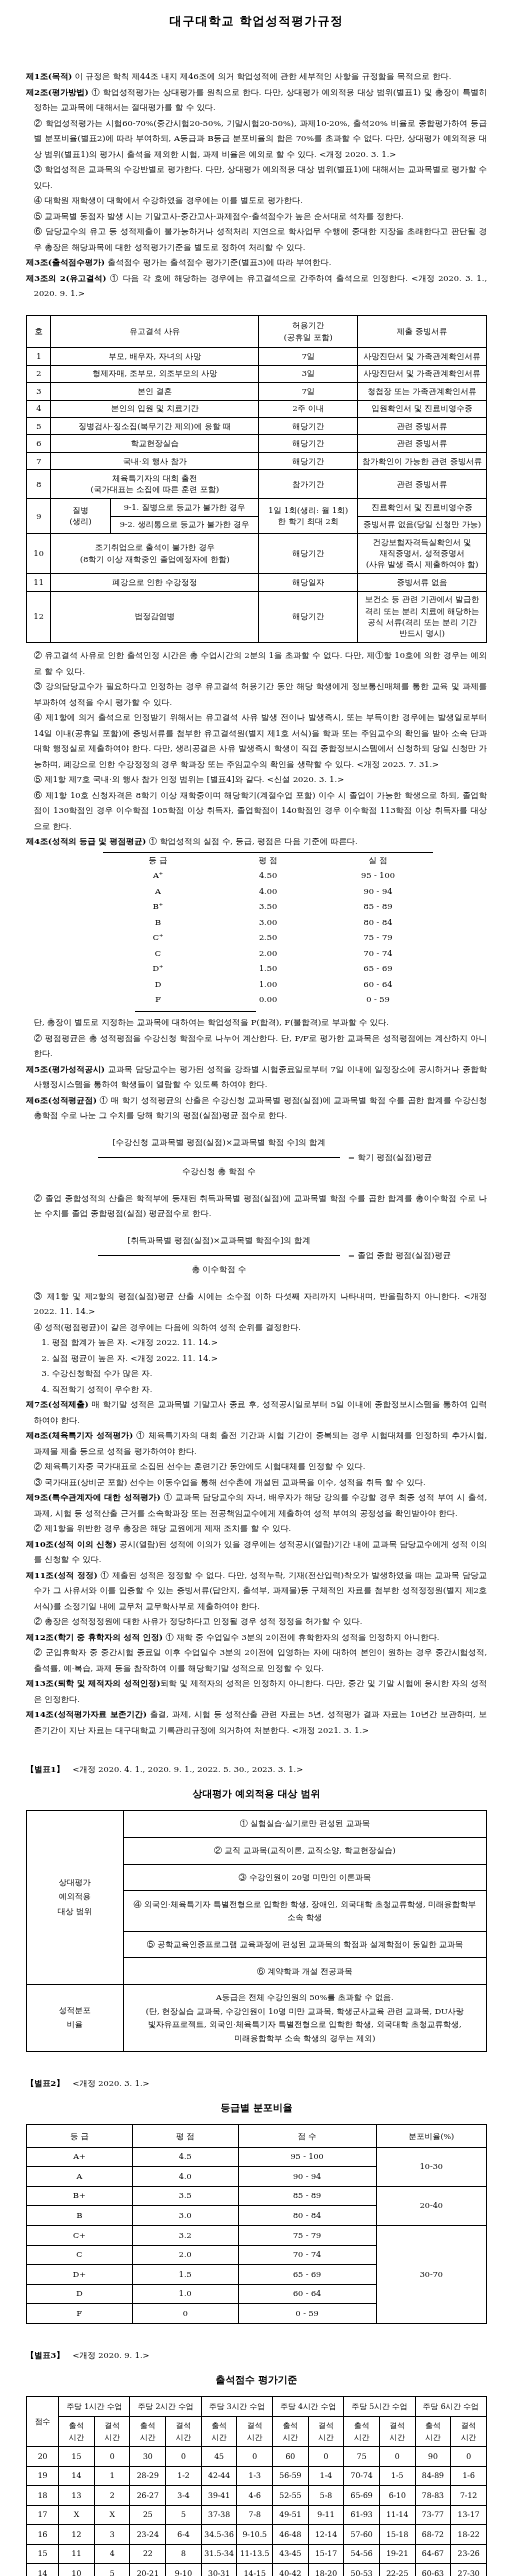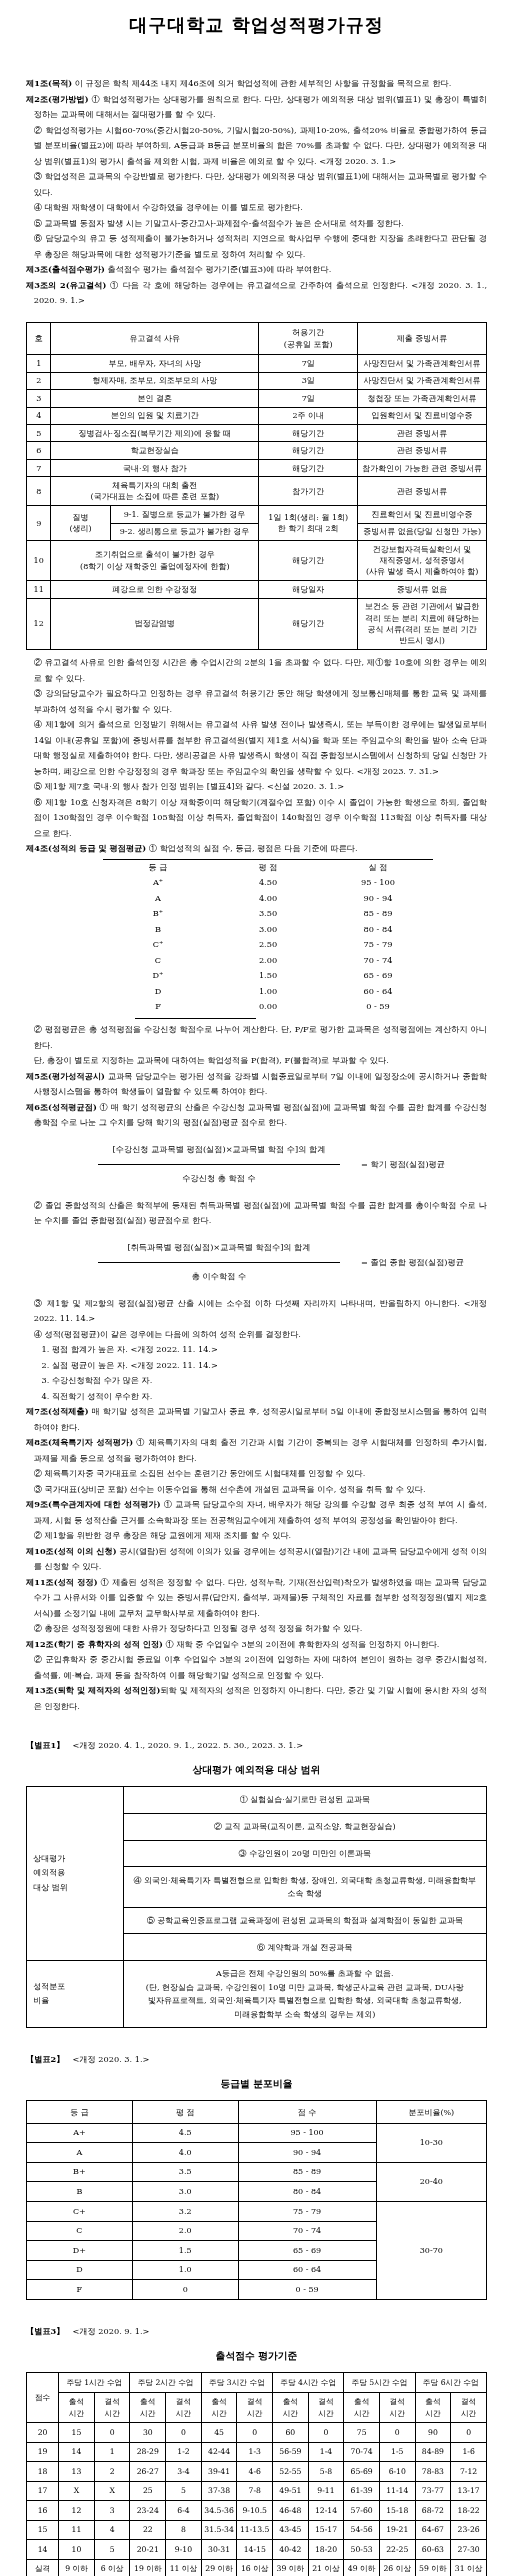--- a/index.html
+++ b/index.html
@@ -1,46 +1,46 @@
 <!DOCTYPE html>
 <html lang="ko" style="font-size:8.2px"><head>
 <meta charset="utf-8">
 <style>
   html,body{margin:0;padding:0;background:#fff;color:#000;}
   body{width:511px;font-family:"DejaVu Serif","Liberation Serif",serif;}
   .page{padding:13.4px 24px 20.6px 26px;}
-  .doc-title{text-align:center;font-size:18px;font-weight:bold;letter-spacing:1px;margin:0 0 39px 0;}
+  .doc-title{text-align:center;font-size:12px;font-weight:bold;letter-spacing:1px;margin:0 0 39px 0;}
   .para{font-size:8.2px;line-height:15.5px;margin:0;text-align:justify;}
   .para .b{font-weight:bold;}
   .para.art{padding-left:7.7px;text-indent:-7.7px;}
   .para.sub{padding-left:7.7px;}
   .para.num{padding-left:15.5px;}
   table{border-collapse:collapse;width:100%;table-layout:fixed;}
   td,th{border:0.5px solid #000;font-weight:normal;font-size:8px;vertical-align:middle;white-space:pre-line;word-break:keep-all;}
   .tbl{border:1px solid #000;}
   .c{text-align:center;}
   .l{text-align:center;}
   .t1{margin:13.4px 0 5.2px 0;}
   .t1 th{text-align:center;padding:4.1px 2.1px;line-height:11.3px;}
   .t1 td{padding:2.6px 4.1px;line-height:11.3px;}
   .g4{width:330px;margin:2.1px 0 3.1px 77px;font-size:8.2px;}
   .g4rule-top{border-top:0.5px solid #000;}
   .g4row{display:flex;line-height:15.5px;}
   .g4row span{flex:1;text-align:center;}
   .g4rule-bot{border-top:0.5px solid #000;width:121px;margin:3.1px 0 0 32px;}
-  .formula{display:flex;align-items:center;gap:21px;margin:12.4px 0 12.4px 72px;font-size:8.2px;}
+  .formula{display:flex;align-items:center;gap:8px;margin:12.4px 0 12.4px 72px;font-size:8.2px;}
   .frac{width:242px;text-align:center;line-height:13.4px;}
   .fbar{border-top:0.8px solid #000;margin:7.2px 0;}
   .fres{white-space:nowrap;}
   .axhead{font-size:8.2px;line-height:15.5px;margin:24px 0 0 0;}
   .axlabel{font-weight:bold;}
   .axrev{margin-left:8px;}
   .axtitle{text-align:center;font-size:9.8px;font-weight:bold;margin:10.3px 0 9.3px 0;}
   .ax1 td{padding:6.2px 6.2px;line-height:13.4px;}
-  .ax1 .side{line-height:14.4px;}
+  .ax1 .side{text-align:center;line-height:14.4px;}
   .ax2 th{padding:5.2px 2.1px;border-bottom:1.5px double #000;text-align:center;}
   .ax2 td{padding:2.6px 2.1px;line-height:13.4px;text-align:center;}
   .ax2 tr.dot td{border-top:0.5px dotted #000;}
   .ax2 tr.grp td{border-top:1px solid #000;}
   .ax3 th,.ax3 td{font-size:7.7px;text-align:center;padding:3.6px 1px;line-height:11.3px;}
   .ax3 th.score,.ax3 td.score{border-right:1.5px double #000;}
   .ax3 tr.subh th{border-bottom:1.5px double #000;}
 </style>
 </head>
 <body>
@@ -215,22 +215,22 @@
         <span>60 - 64</span>
       </div>
     <div class="g4row">
         <span>F</span>
         <span>0.00</span>
         <span>0 - 59</span>
       </div>
     <div class="g4rule-bot"></div>
   </div>
 
+  <p class="para sub"><span>단, 총장이 별도로 지정하는 교과목에 대하여는 학업성적을 P(합격), F(불합격)로 부과할 수 있다.</span></p>
   <p class="para sub"><span>② 평점평균은 총 성적평점을 수강신청 학점수로 나누어 계산한다. 단, P/F로 평가한 교과목은 성적평점에는 계산하지 아니한다.</span></p>
-  <p class="para sub"><span>단, 총장이 별도로 지정하는 교과목에 대하여는 학업성적을 P(합격), F(불합격)로 부과할 수 있다.</span></p>
   <p class="para art"><span class="b">제5조(평가성적공시)</span><span> 교과목 담당교수는 평가된 성적을 강좌별 시험종료일로부터 7일 이내에 일정장소에 공시하거나 종합학사행정시스템을 통하여 학생들이 열람할 수 있도록 하여야 한다.</span></p>
   <p class="para art"><span class="b">제6조(성적평균점)</span><span> ① 매 학기 성적평균의 산출은 수강신청 교과목별 평점(실점)에 교과목별 학점 수를 곱한 합계를 수강신청 총학점 수로 나눈 그 수치를 당해 학기의 평점(실점)평균 점수로 한다.</span></p>
 
   <div class="formula">
     <div class="frac">
       <div>[수강신청 교과목별 평점(실점)×교과목별 학점 수]의 합계</div>
       <div class="fbar"></div>
       <div>수강신청 총 학점 수</div>
     </div>
     <div class="fres">= 학기 평점(실점)평균</div>
@@ -258,20 +258,21 @@
   <p class="para sub"><span>② 체육특기자중 국가대표로 소집된 선수는 훈련기간 동안에도 시험대체를 인정할 수 있다.</span></p>
   <p class="para sub"><span>③ 국가대표(상비군 포함) 선수는 이동수업을 통해 선수촌에 개설된 교과목을 이수, 성적을 취득 할 수 있다.</span></p>
   <p class="para art"><span class="b">제9조(특수관계자에 대한 성적평가)</span><span> ① 교과목 담당교수의 자녀, 배우자가 해당 강의를 수강할 경우 최종 성적 부여 시 출석, 과제, 시험 등 성적산출 근거를 소속학과장 또는 전공책임교수에게 제출하여 성적 부여의 공정성을 확인받아야 한다.</span></p>
   <p class="para sub"><span>② 제1항을 위반한 경우 총장은 해당 교원에게 제재 조치를 할 수 있다.</span></p>
   <p class="para art"><span class="b">제10조(성적 이의 신청)</span><span> 공시(열람)된 성적에 이의가 있을 경우에는 성적공시(열람)기간 내에 교과목 담당교수에게 성적 이의를 신청할 수 있다.</span></p>
   <p class="para art"><span class="b">제11조(성적 정정)</span><span> ① 제출된 성적은 정정할 수 없다. 다만, 성적누락, 기재(전산입력)착오가 발생하였을 때는 교과목 담당교수가 그 사유서와 이를 입증할 수 있는 증빙서류(답안지, 출석부, 과제물)등 구체적인 자료를 첨부한 성적정정원(별지 제2호 서식)를 소정기일 내에 교무처 교무학사부로 제출하여야 한다.</span></p>
   <p class="para sub"><span>② 총장은 성적정정원에 대한 사유가 정당하다고 인정될 경우 성적 정정을 허가할 수 있다.</span></p>
   <p class="para art"><span class="b">제12조(학기 중 휴학자의 성적 인정)</span><span> ① 재학 중 수업일수 3분의 2이전에 휴학한자의 성적을 인정하지 아니한다.</span></p>
   <p class="para sub"><span>② 군입휴학자 중 중간시험 종료일 이후 수업일수 3분의 2이전에 입영하는 자에 대하여 본인이 원하는 경우 중간시험성적, 출석률, 예·복습, 과제 등을 참작하여 이를 해당학기말 성적으로 인정할 수 있다.</span></p>
   <p class="para art"><span class="b">제13조(퇴학 및 제적자의 성적인정)</span><span>퇴학 및 제적자의 성적은 인정하지 아니한다. 다만, 중간 및 기말 시험에 응시한 자의 성적은 인정한다.</span></p>
+  <p class="para art"><span class="b">제14조(성적평가자료 보존기간)</span><span> 출결, 과제, 시험 등 성적산출 관련 자료는 5년, 성적평가 결과 자료는 10년간 보관하며, 보존기간이 지난 자료는 대구대학교 기록관리규정에 의거하여 처분한다. &lt;개정 2021. 3. 1.&gt;</span></p>
 
   <p class="axhead"><span class="axlabel">【별표1】</span><span class="axrev">&lt;개정 2020. 4. 1., 2020. 9. 1., 2022. 5. 30., 2023. 3. 1.&gt;</span></p>
   <p class="axtitle">상대평가 예외적용 대상 범위</p>
   <table class="tbl ax1">
     <colgroup>
         <col style="width:21%">
         <col style="width:79%">
       </colgroup>
     <tbody>
         <tr>
@@ -462,21 +463,21 @@
     <tr>
           <td class="score">17</td>
           <td>X</td>
           <td>X</td>
           <td>25</td>
           <td>5</td>
           <td>37-38</td>
           <td>7-8</td>
           <td>49-51</td>
           <td>9-11</td>
-          <td>61-39</td>
+          <td>61-93</td>
           <td>11-14</td>
           <td>73-77</td>
           <td>13-17</td>
         </tr>
     <tr>
           <td class="score">16</td>
           <td>12</td>
           <td>3</td>
           <td>23-24</td>
           <td>6-4</td>

